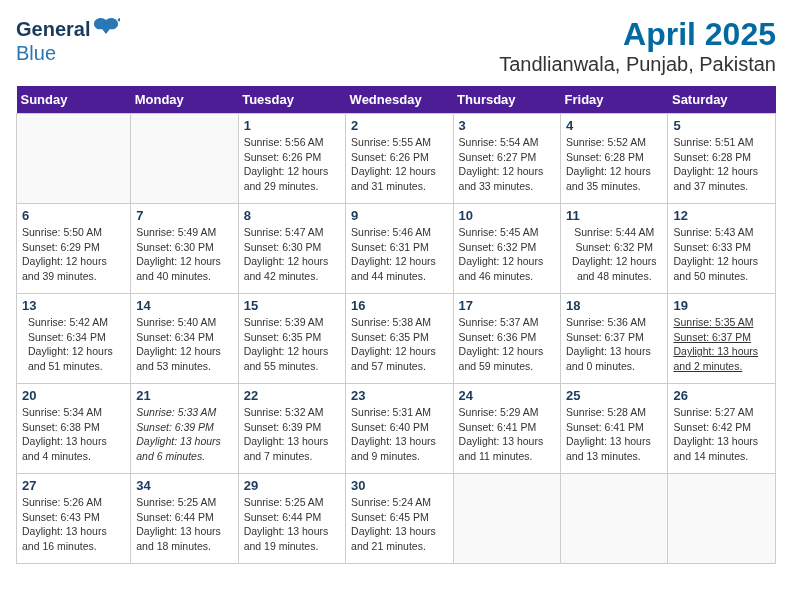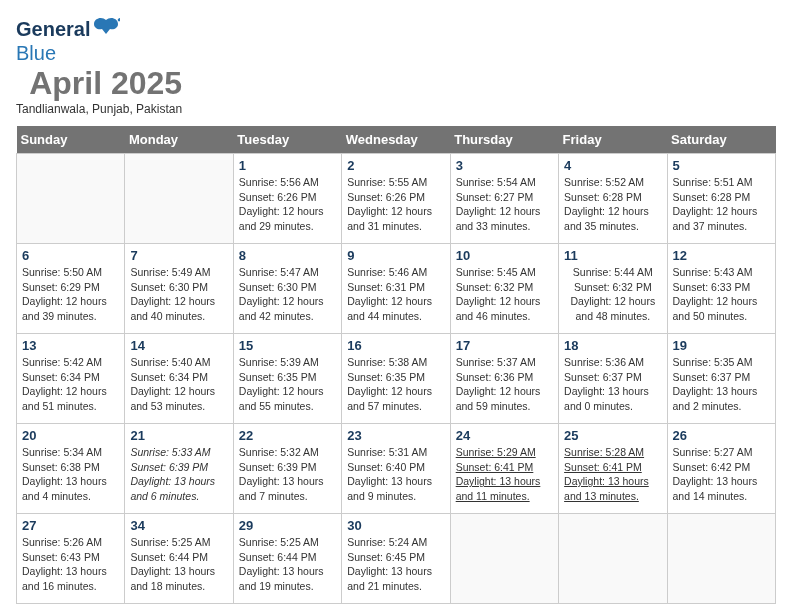--- a/index.html
+++ b/index.html
@@ -8,46 +8,45 @@
       background: #fff;
       width: 792px;
       min-height: 612px;
       padding: 16px;
     }
     .header-area {
       display: flex;
       justify-content: space-between;
       align-items: flex-start;
       margin-bottom: 10px;
-      flex-direction: column;
     }
     .logo {
       display: flex;
       flex-direction: column;
       align-items: flex-start;
     }
     .title-area {
       text-align: right;
     }
     .month-title {
       font-size: 32px;
       font-weight: bold;
-      color: #737373;
+      color: #0369a1;
     }
     .location-title {
-      font-size: 12px;
+      font-size: 20px;
       color: #333;
     }
     table {
       width: 100%;
       border-collapse: collapse;
       font-size: 11px;
     }
     thead th {
-      background-color: #737373;
+      background-color: #4c1d95;
       color: #fff;
       padding: 6px 4px;
       text-align: left;
       font-size: 13px;
       font-weight: bold;
     }
     tbody tr {
       vertical-align: top;
     }
     tbody td {
@@ -209,21 +208,21 @@
           <div class="day-num">12</div>
           <div class="day-info" style="white-space: pre-line;">Sunrise: 5:43 AM
 Sunset: 6:33 PM
 Daylight: 12 hours
 and 50 minutes.</div>
         </td>
       </tr>
       <tr>
         <td>
           <div class="day-num">13</div>
-          <div class="day-info" style="white-space: pre-line;">Sunrise: 5:42 AM
+          <div class="day-info" style="white-space: pre-line; margin-left: 6px;">Sunrise: 5:42 AM
 Sunset: 6:34 PM
 Daylight: 12 hours
 and 51 minutes.</div>
         </td>
         <td>
           <div class="day-num">14</div>
           <div class="day-info" style="white-space: pre-line;">Sunrise: 5:40 AM
 Sunset: 6:34 PM
 Daylight: 12 hours
 and 53 minutes.</div>
@@ -251,21 +250,21 @@
         </td>
         <td>
           <div class="day-num">18</div>
           <div class="day-info" style="white-space: pre-line;">Sunrise: 5:36 AM
 Sunset: 6:37 PM
 Daylight: 13 hours
 and 0 minutes.</div>
         </td>
         <td>
           <div class="day-num">19</div>
-          <div class="day-info" style="white-space: pre-line;">Sunrise: 5:35 AM
+          <div class="day-info" style="white-space: pre-line; text-decoration: underline;">Sunrise: 5:35 AM
 Sunset: 6:37 PM
 Daylight: 13 hours
 and 2 minutes.</div>
         </td>
       </tr>
       <tr>
         <td>
           <div class="day-num">20</div>
           <div class="day-info" style="white-space: pre-line;">Sunrise: 5:34 AM
 Sunset: 6:38 PM
@@ -288,28 +287,28 @@
         </td>
         <td>
           <div class="day-num">23</div>
           <div class="day-info" style="white-space: pre-line;">Sunrise: 5:31 AM
 Sunset: 6:40 PM
 Daylight: 13 hours
 and 9 minutes.</div>
         </td>
         <td>
           <div class="day-num">24</div>
-          <div class="day-info" style="white-space: pre-line; text-decoration: underline;">Sunrise: 5:29 AM
+          <div class="day-info" style="white-space: pre-line;">Sunrise: 5:29 AM
 Sunset: 6:41 PM
 Daylight: 13 hours
 and 11 minutes.</div>
         </td>
         <td>
           <div class="day-num">25</div>
-          <div class="day-info" style="white-space: pre-line; text-decoration: underline;">Sunrise: 5:28 AM
+          <div class="day-info" style="white-space: pre-line;">Sunrise: 5:28 AM
 Sunset: 6:41 PM
 Daylight: 13 hours
 and 13 minutes.</div>
         </td>
         <td>
           <div class="day-num">26</div>
           <div class="day-info" style="white-space: pre-line;">Sunrise: 5:27 AM
 Sunset: 6:42 PM
 Daylight: 13 hours
 and 14 minutes.</div>

